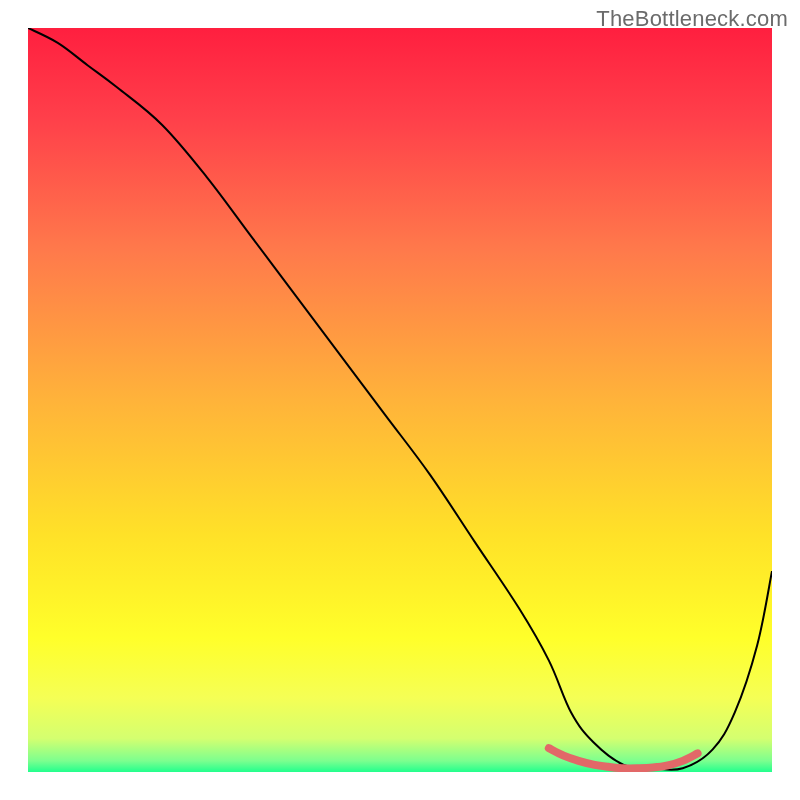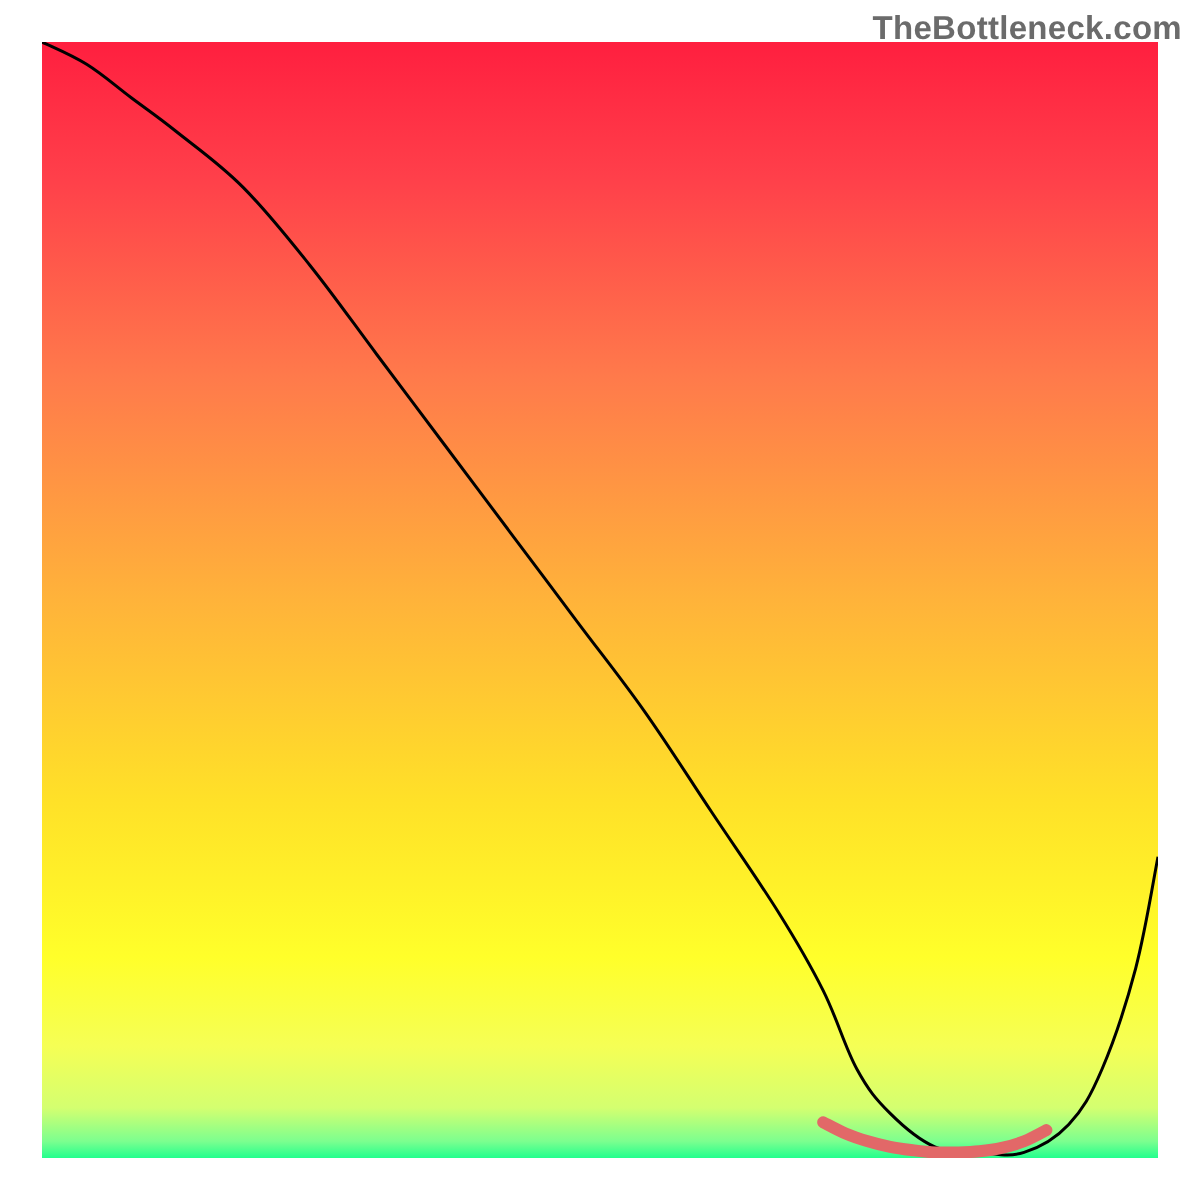--- a/index.html
+++ b/index.html
@@ -13,21 +13,21 @@
   .chart-container {
     position: relative;
     width: 800px;
     height: 800px;
   }
   .watermark {
     position: absolute;
     top: 6px;
     right: 12px;
     font-size: 22px;
-    font-weight: bold;
+    font-weight: normal;
     color: #6b6b6b;
     letter-spacing: 0.2px;
     z-index: 10;
   }
   svg.plot {
     position: absolute;
     left: 0;
     top: 0;
     width: 800px;
     height: 800px;

